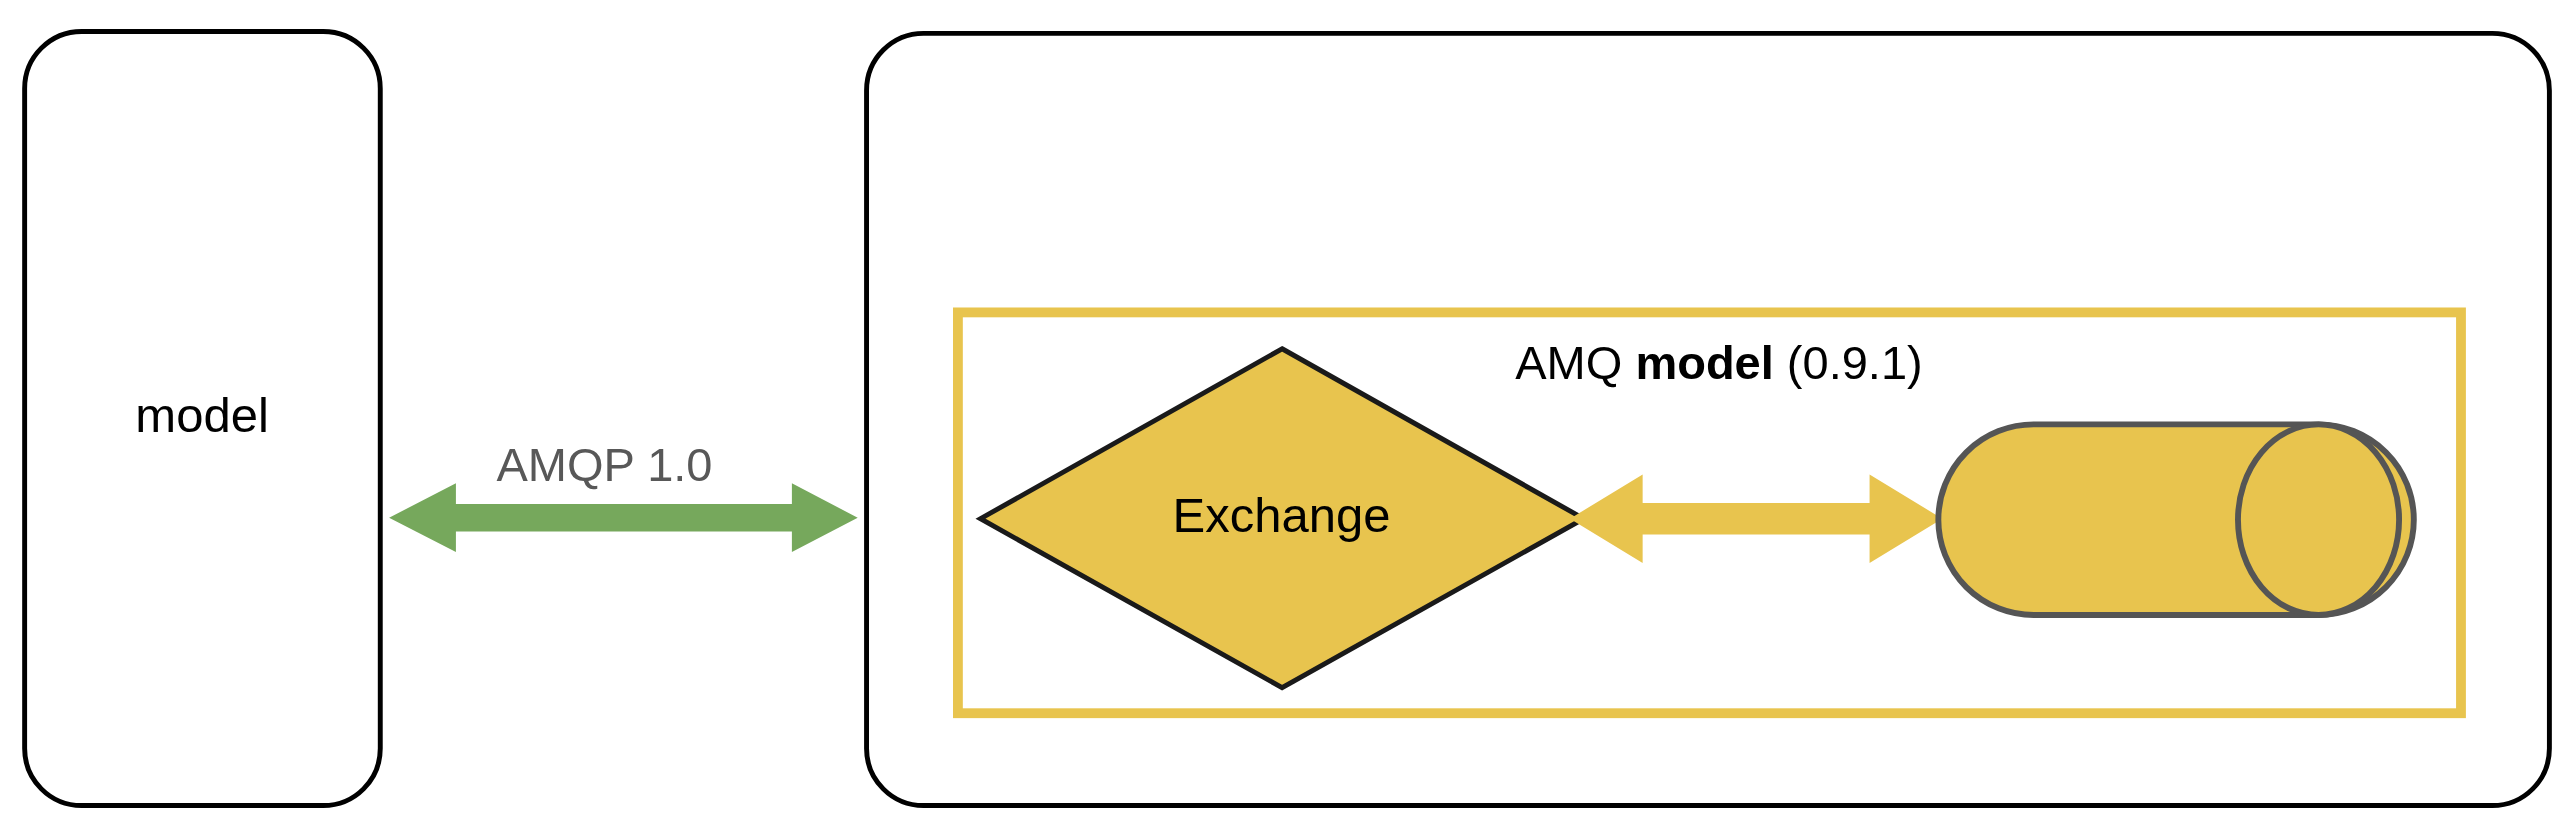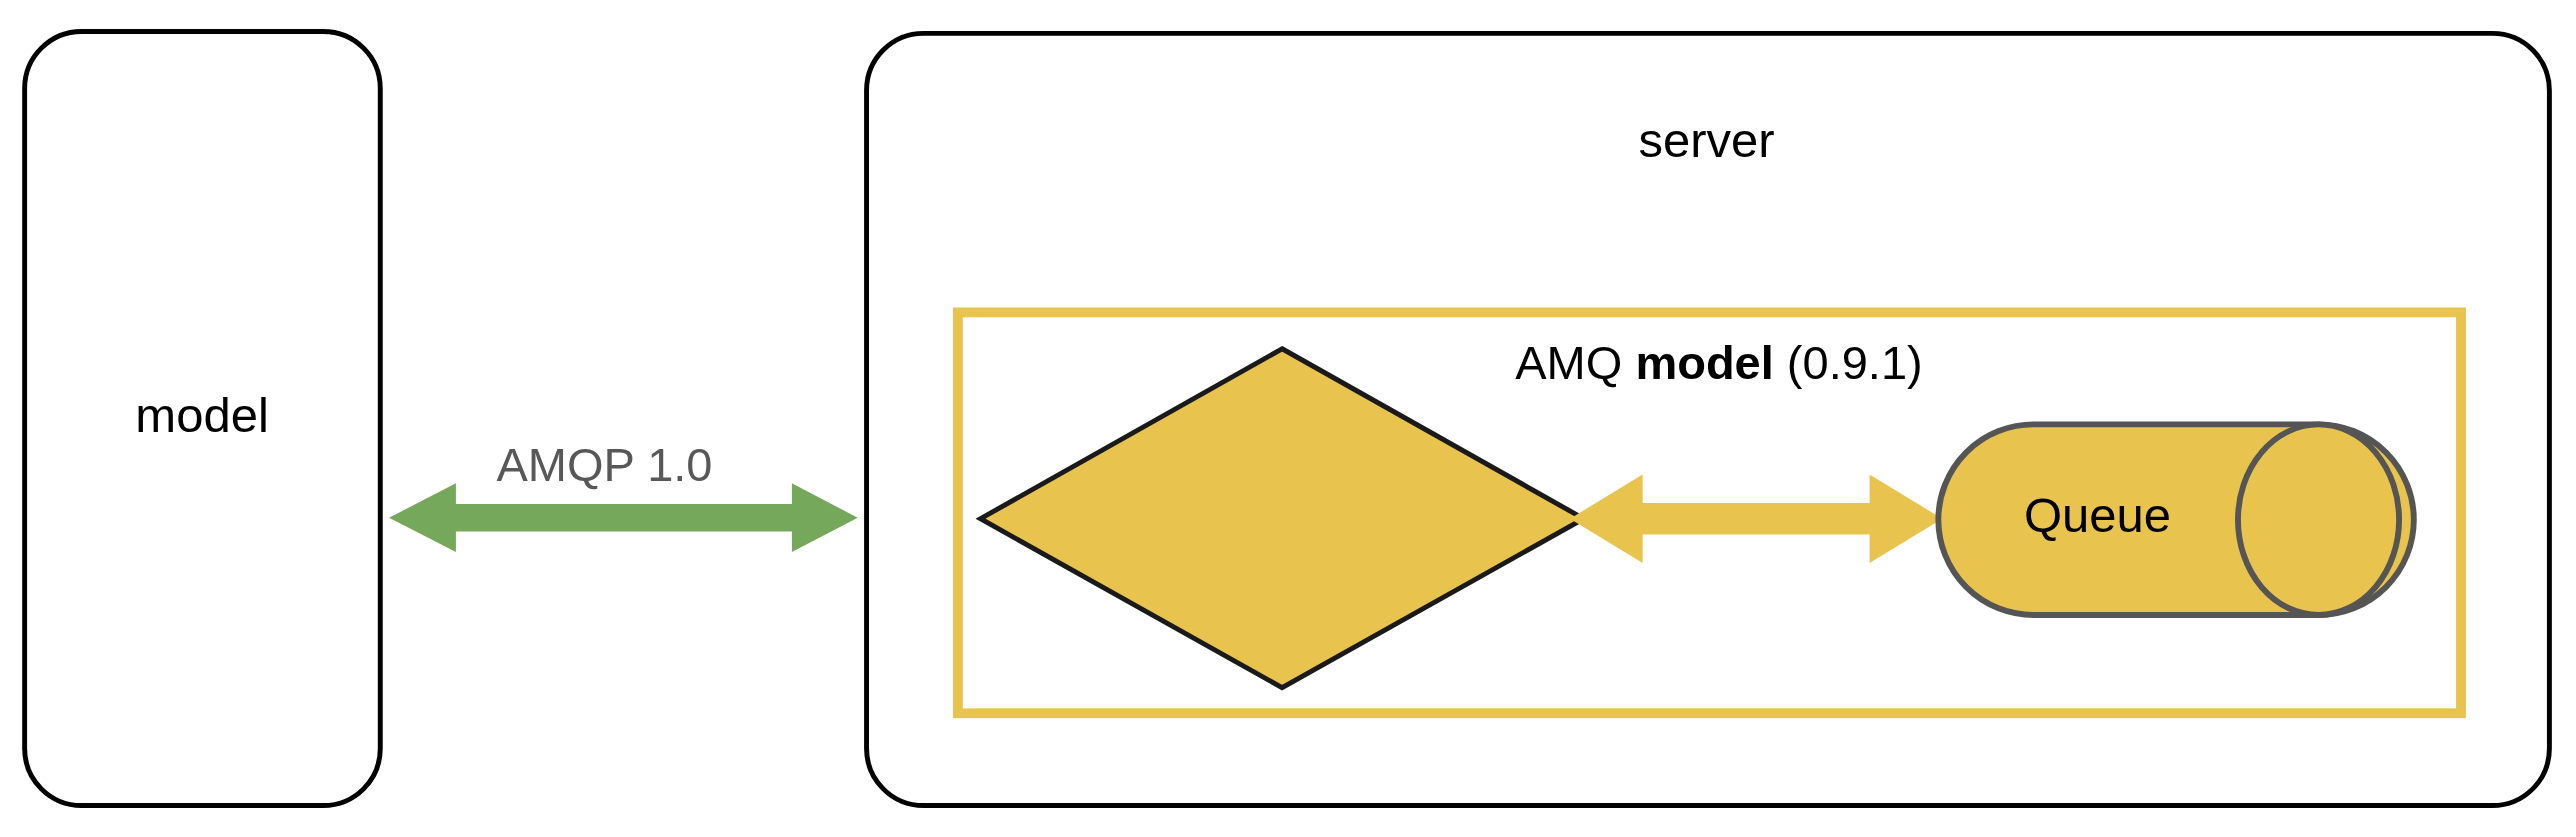--- a/index.html
+++ b/index.html
@@ -114,24 +114,23 @@
 
     <g>
       <path d="M 2070 432 L 2360 432 A 97 97 0 0 1 2360 626 L 2070 626 A 97 97 0 0 1 2070 432 Z" fill="#e8c44e" stroke="#555555" stroke-width="6"></path>
       <ellipse cx="2360" cy="529" rx="82" ry="97" fill="#e8c44e" stroke="#555555" stroke-width="6"></ellipse>
     </g>
 
   </svg>
 
   <div class="lbl lbl-client">model</div>
 
-  <div class="lbl lbl-server">server</div>
 
   <div class="lbl lbl-amqp">AMQP 1.0</div>
 
   <div class="lbl lbl-amqmodel"><span>AMQ </span><b>model</b><span> (0.9.1)</span></div>
 
 
+  <div class="lbl lbl-exchange">Exchange</div>
 
-  <div class="lbl lbl-queue">Queue</div>
 
 </div>
 
 
 </body></html>

